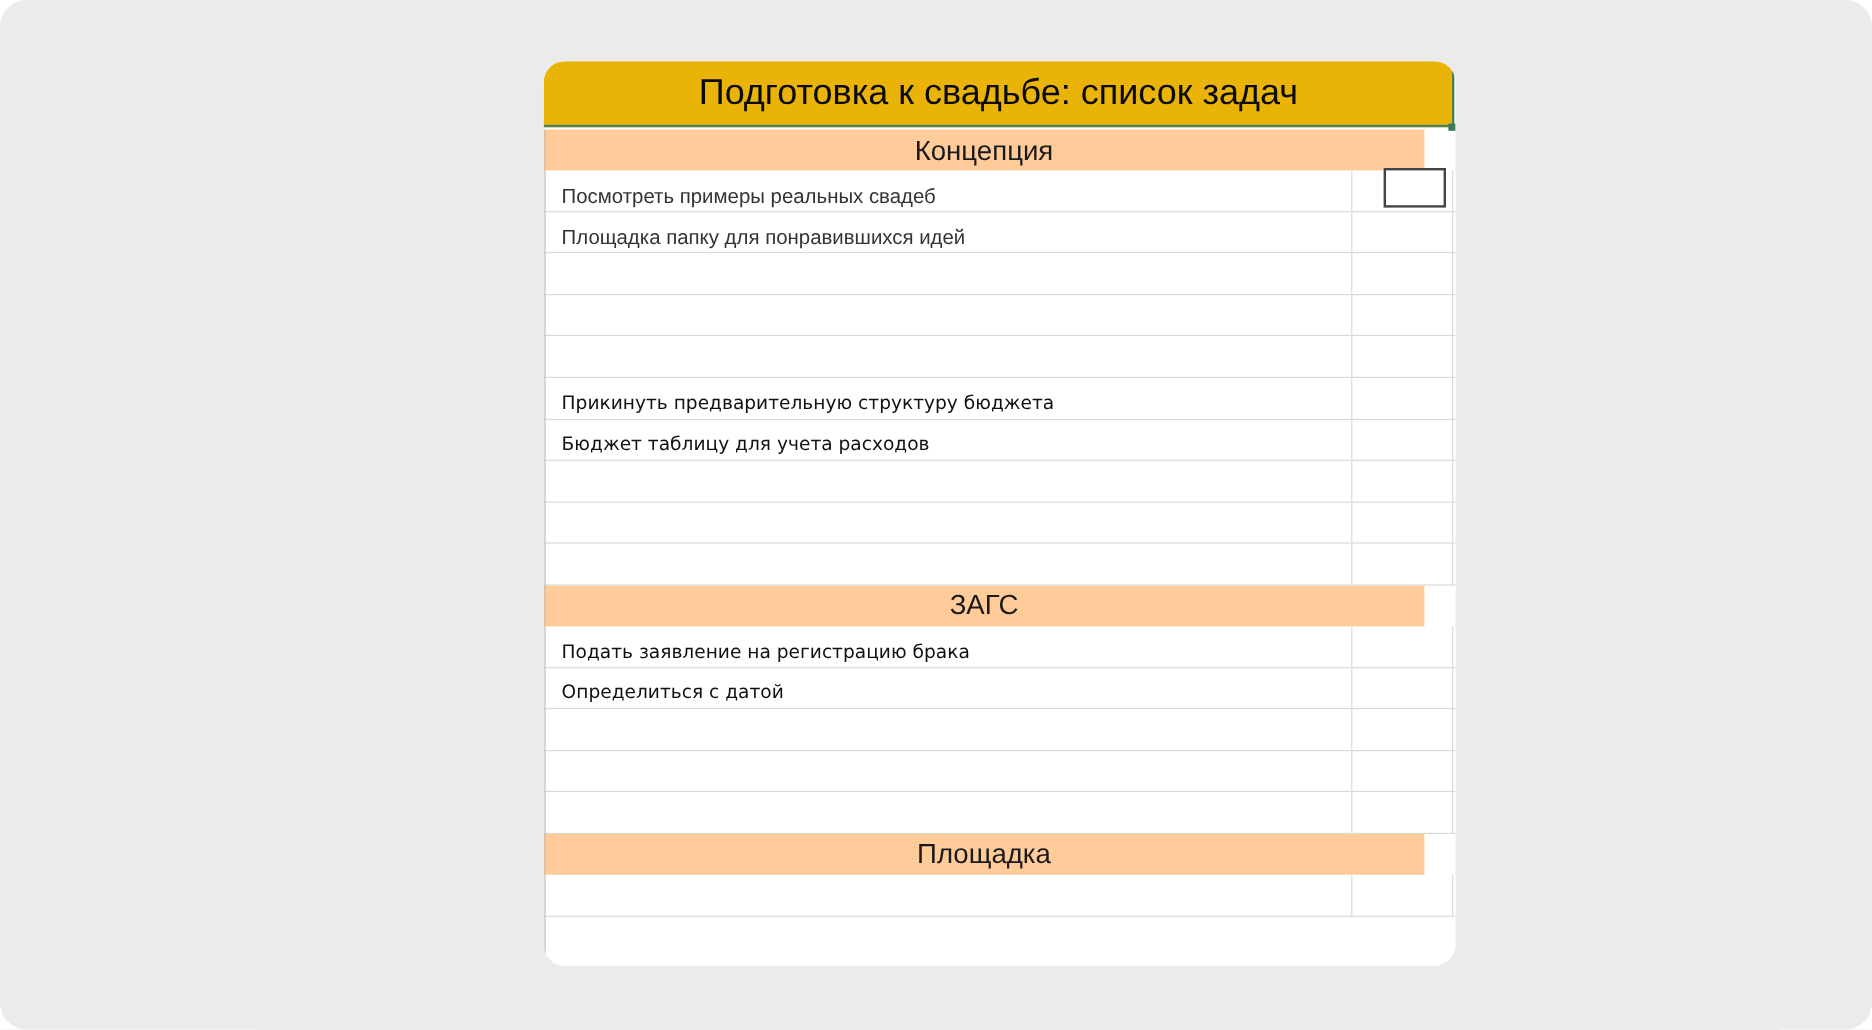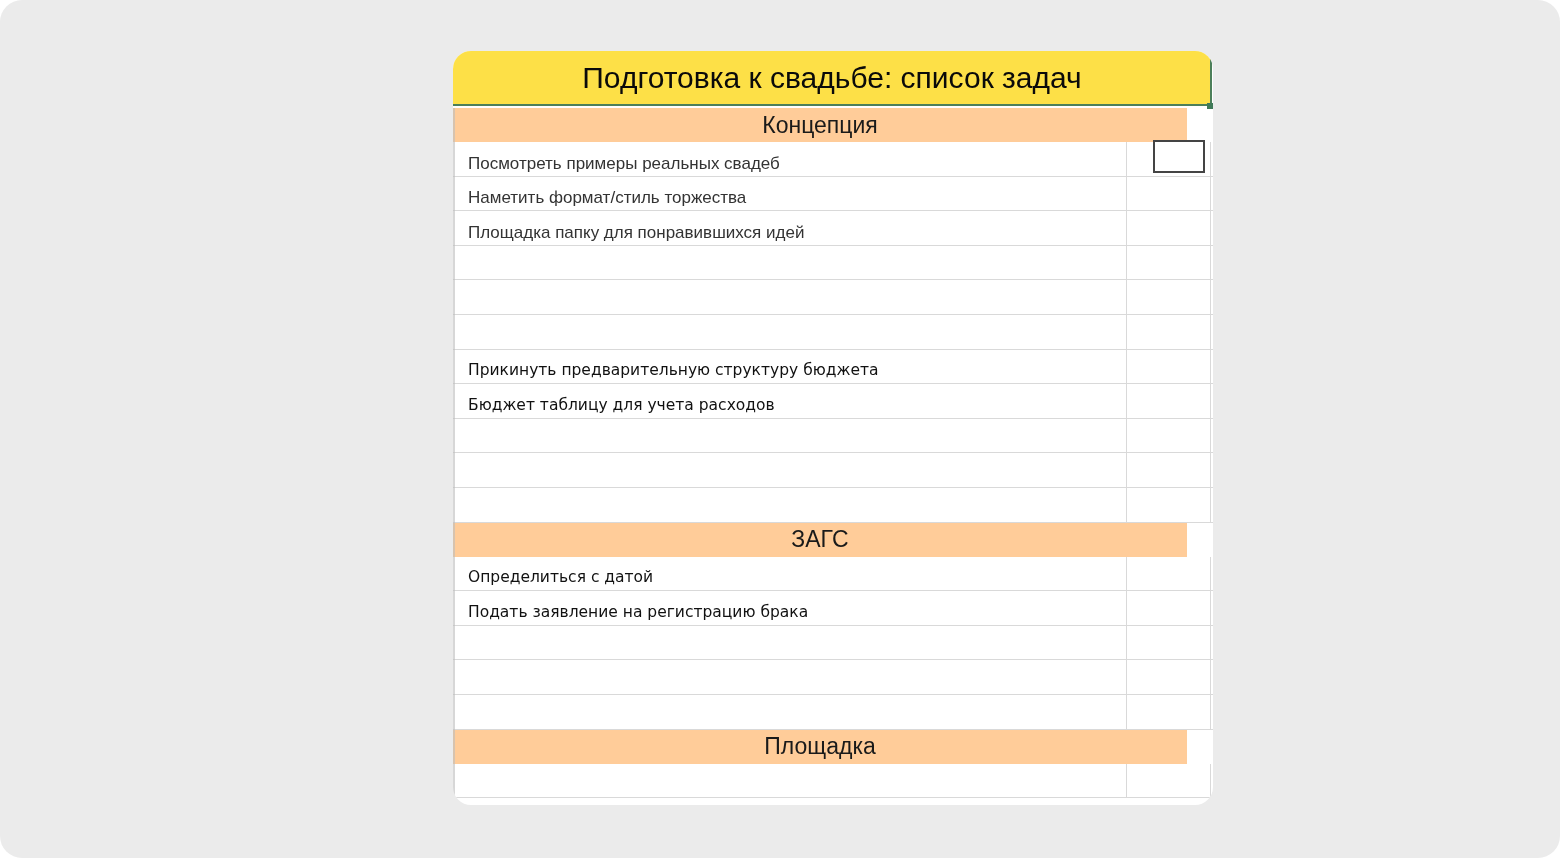--- a/index.html
+++ b/index.html
@@ -18,21 +18,21 @@
     .sheet {
       position: absolute;
       left: 453px; top: 51px;
       width: 760px; height: 754px;
       background: #ffffff;
       border-radius: 18px;
       overflow: hidden;
     }
     .title {
       position: absolute; left: 0; top: 0; width: 758px; height: 55px;
-      background: #fde047;
+      background: #eab308;
       display: flex; align-items: center; justify-content: center;
       font-size: 30px; color: #0a0a0a;
       border-bottom: 2px solid #4c7f5a;
       box-sizing: border-box;
     }
     .sel-handle {
       position: absolute; left: 754px; top: 52px; width: 6px; height: 6px;
       background: #3f7a58;
     }
     .sel-right {
@@ -93,24 +93,20 @@
   <div class="sel-handle"></div>
 
   <div class="rows">
 
     <div class="section-header">Концепция</div>
     <div class="row">
       <div class="task">Посмотреть примеры реальных свадеб</div>
       <div class="check active"></div>
     </div>
     <div class="row">
-      <div class="task">Наметить формат/стиль торжества</div>
-      <div class="check"></div>
-    </div>
-    <div class="row">
       <div class="task">Площадка папку для понравившихся идей</div>
       <div class="check"></div>
     </div>
     <div class="row">
       <div class="task"></div>
       <div class="check"></div>
     </div>
     <div class="row">
       <div class="task"></div>
       <div class="check"></div>
@@ -136,25 +132,25 @@
       <div class="task alt"></div>
       <div class="check"></div>
     </div>
     <div class="row">
       <div class="task alt"></div>
       <div class="check"></div>
     </div>
 
     <div class="section-header">ЗАГС</div>
     <div class="row">
-      <div class="task alt">Определиться с датой</div>
+      <div class="task alt">Подать заявление на регистрацию брака</div>
       <div class="check"></div>
     </div>
     <div class="row">
-      <div class="task alt">Подать заявление на регистрацию брака</div>
+      <div class="task alt">Определиться с датой</div>
       <div class="check"></div>
     </div>
     <div class="row">
       <div class="task alt"></div>
       <div class="check"></div>
     </div>
     <div class="row">
       <div class="task alt"></div>
       <div class="check"></div>
     </div>

